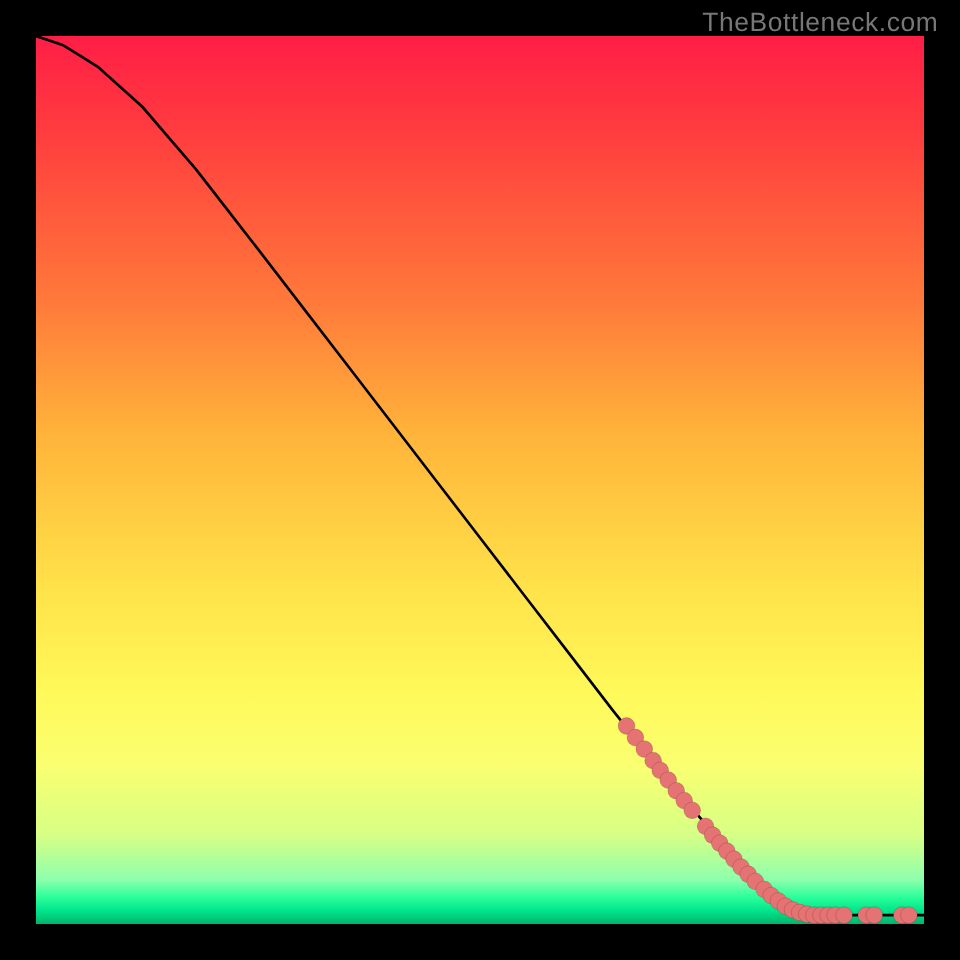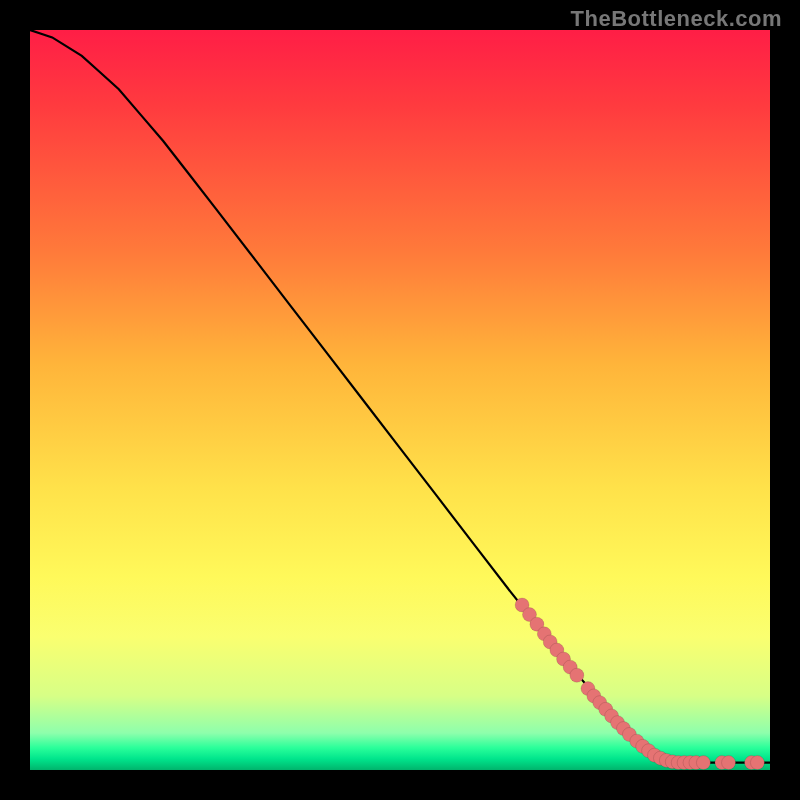--- a/index.html
+++ b/index.html
@@ -16,21 +16,21 @@
     width: 800px;
     height: 800px;
     background: #000;
   }
   .watermark {
     position: absolute;
     top: 6px;
     right: 18px;
     color: #777;
     font-size: 22px;
-    font-weight: 700;
+    font-weight: 400;
     letter-spacing: 0.5px;
     z-index: 30;
     user-select: none;
   }
   .plot {
     position: absolute;
     left: 30px;
     top: 30px;
     width: 740px;
     height: 740px;

